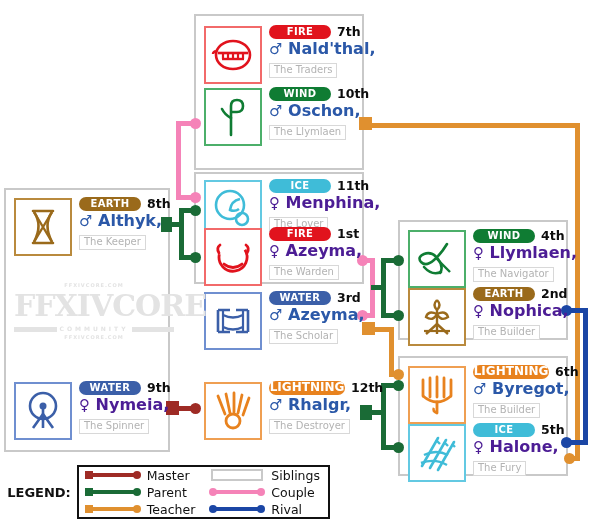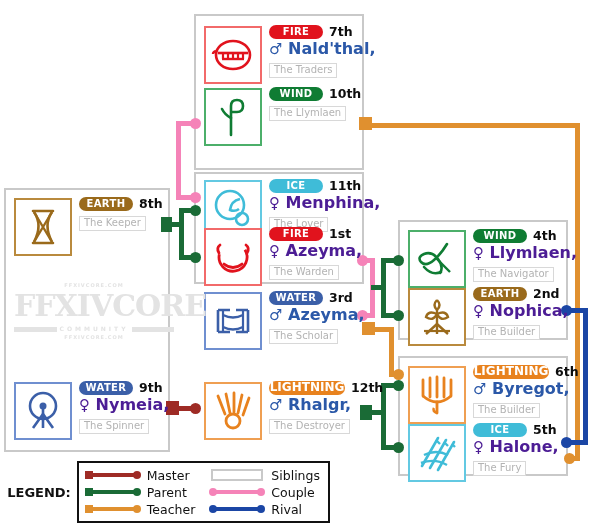--- a/index.html
+++ b/index.html
@@ -11,21 +11,21 @@
 
   
   .card{position:absolute;display:flex;align-items:flex-start;}
   .glyphbox{width:58px;height:58px;border:2px solid #999;box-sizing:border-box;
             display:flex;align-items:center;justify-content:center;background:#fff;flex:0 0 auto;}
   .glyphbox svg{display:block;}
   .info{margin-left:7px;position:relative;top:-2px;}
   .row1{display:flex;align-items:center;height:15px;}
   .elem{display:inline-block;color:#fff;font-size:10px;font-weight:bold;
         letter-spacing:.4px;padding:1px 0 2px;border-radius:7px;text-align:center;
-        width:54px;line-height:11px;box-sizing:border-box;}
+        width:62px;line-height:11px;box-sizing:border-box;}
   .elem.wide{width:76px;font-size:12px;letter-spacing:0;}
   .num{font-size:12.5px;font-weight:bold;color:#0d0d0d;margin-left:6px;}
   .name{font-size:16px;font-weight:bold;margin-top:1px;white-space:nowrap;line-height:18px;}
   .name .sym{font-size:15px;}
   .male{color:#2b58a8;}
   .female{color:#4c1d95;}
   .title{display:inline-block;margin-top:2px;font-size:10px;color:#b3b3b3;
          border:1px solid #d8d8d8;padding:0px 4px 1px;line-height:12px;background:#fff;}
 
   
@@ -39,21 +39,21 @@
   .wm .big{font-size:30px;letter-spacing:-1px;line-height:36px;font-family:"DejaVu Serif",serif;}
   .wm .sm{font-size:6px;letter-spacing:3px;line-height:10px;}
   .wm .tiny{font-size:5px;letter-spacing:1px;}
   .wm .bar{height:5px;background:#e3e3e3;margin:2px 0;}
 
   
   #legend-wrap{position:absolute;left:4px;top:464px;width:326px;height:56px;
                display:flex;align-items:center;}
   #legend-label{font-size:13px;font-weight:bold;color:#111;margin-right:6px;width:72px;text-align:right;}
   #legend-box{border:2px solid #111;background:#fff;padding:4px 8px 4px 6px;
-              display:flex;gap:14px;box-sizing:border-box;height:62px;}
+              display:flex;gap:14px;box-sizing:border-box;height:54px;}
   .lgcol{display:flex;flex-direction:column;justify-content:center;gap:3px;}
   .lgrow{display:flex;align-items:center;height:14px;}
   .lgswatch{width:56px;height:12px;position:relative;margin-right:6px;}
   .lgline{position:absolute;left:4px;right:4px;top:4px;height:4px;}
   .lgsq{position:absolute;left:0;top:2px;width:8px;height:8px;}
   .lgdot{position:absolute;right:0;top:2px;width:8px;height:8px;border-radius:50%;}
   .lgbox{position:absolute;left:2px;top:0;width:52px;height:12px;border:2px solid #c9c9c9;box-sizing:border-box;}
   .lgtext{font-size:12.5px;color:#111;}
 </style>
 </head>
@@ -150,20 +150,24 @@
     <svg width="46" height="46" viewBox="0 0 46 46">
       <path d="M21 41 V12 q0-6 6-6 t6 6 q0 6-6 6 h-6" fill="none" stroke="#0f7c33" stroke-width="2.6" stroke-linecap="round"></path>
       <path d="M21 24 q-6 -3 -9 -9" fill="none" stroke="#0f7c33" stroke-width="2.6" stroke-linecap="round"></path>
     </svg>
   </div>
   <div class="info">
     <div class="row1">
       <span class="elem" style="background: rgb(15, 124, 51);">WIND</span>
       <span class="num">10th</span>
     </div>
+    <div class="name male">
+      <span class="sym">♂</span>
+      <span>Oschon,</span>
+    </div>
     <span class="title">The Llymlaen</span>
   </div>
 </div>
 
 <div class="card" style="left:204px;top:180px;">
   <div class="glyphbox" style="border-color:#63c9e2;">
     <svg width="46" height="46" viewBox="0 0 46 46">
       <circle cx="20" cy="19" r="14" fill="none" stroke="#3fbcd8" stroke-width="2.6"></circle>
       <path d="M30 13 q-9 2 -10 11 q5 2 9 -1" fill="none" stroke="#3fbcd8" stroke-width="2.6"></path>
       <circle cx="32" cy="33" r="6" fill="none" stroke="#3fbcd8" stroke-width="2.6"></circle>
@@ -210,20 +214,24 @@
       <path d="M13 7 H33 M13 39 H33" stroke="#9a6a1b" stroke-width="2.6" stroke-linecap="round"></path>
       <path d="M14 8 q9 13 0 30" fill="none" stroke="#9a6a1b" stroke-width="2.6"></path>
       <path d="M32 8 q-9 13 0 30" fill="none" stroke="#9a6a1b" stroke-width="2.6"></path>
       <path d="M14 8 L32 38 M32 8 L14 38" stroke="#9a6a1b" stroke-width="2.4" fill="none"></path>
     </svg>
   </div>
   <div class="info">
     <div class="row1">
       <span class="elem" style="background: rgb(154, 106, 27);">EARTH</span>
       <span class="num">8th</span>
+    </div>
+    <div class="name male">
+      <span class="sym">♂</span>
+      <span>Althyk,</span>
     </div>
     <span class="title">The Keeper</span>
   </div>
 </div>
 
 <div class="card" style="left:14px;top:382px;">
   <div class="glyphbox" style="border-color:#6f8fd0;">
     <svg width="46" height="46" viewBox="0 0 46 46">
       <circle cx="23" cy="18" r="13" fill="none" stroke="#3b5fa8" stroke-width="2.6"></circle>
       <path d="M23 18 V40" stroke="#3b5fa8" stroke-width="2.6"></path>

